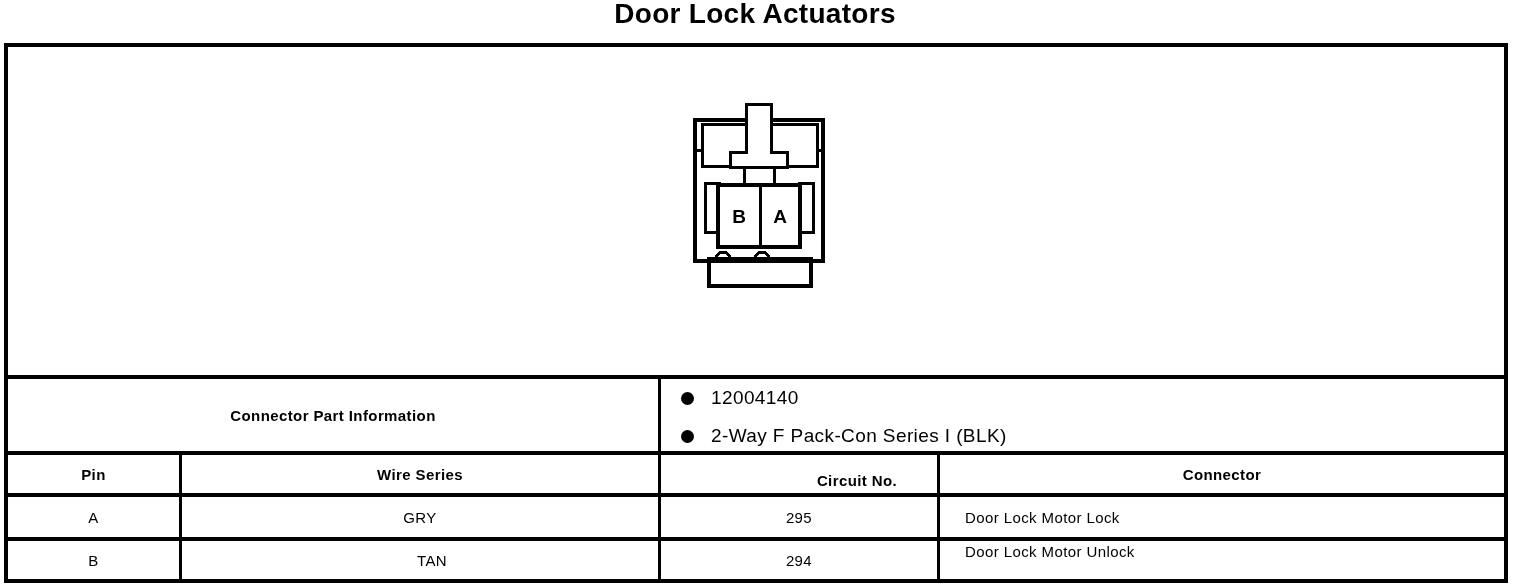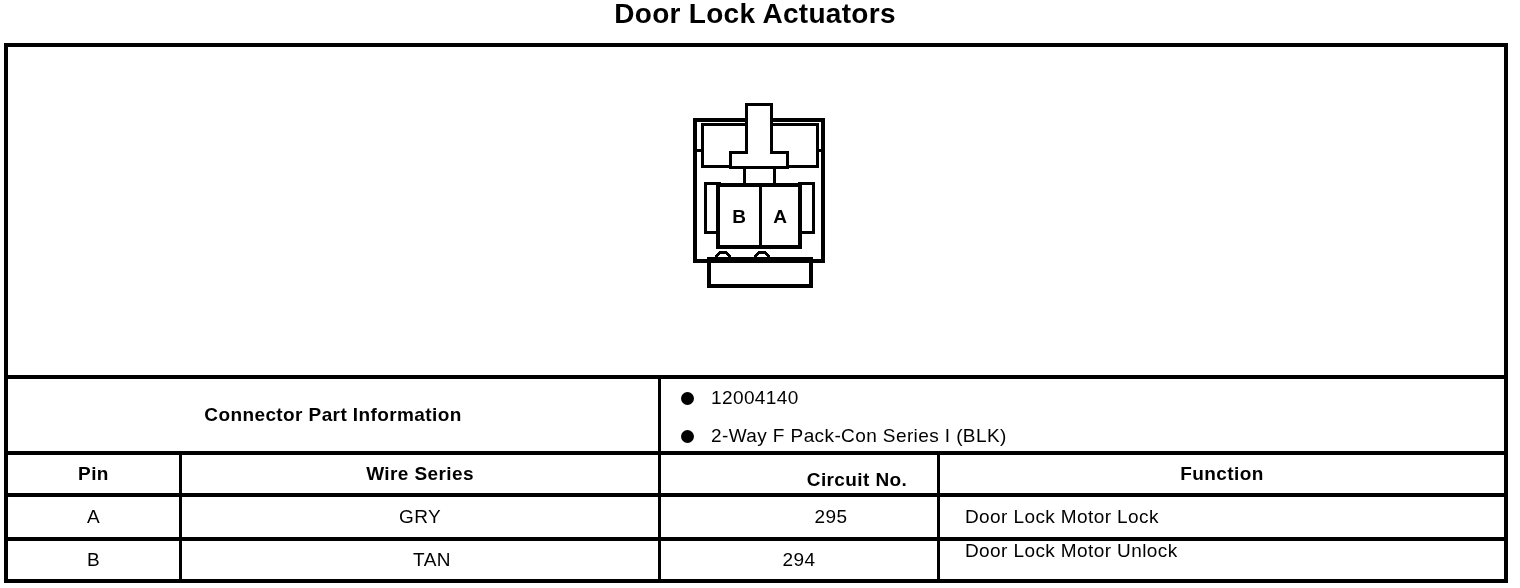--- a/index.html
+++ b/index.html
@@ -36,21 +36,21 @@
   }
   .hline, .vline {
     position: absolute;
     background: #000000;
   }
   .cell {
     position: absolute;
     display: flex;
     align-items: center;
     justify-content: center;
-    font-size: 19px;
+    font-size: 15px;
     letter-spacing: 0.4px;
     white-space: nowrap;
   }
   .cell.bold { font-weight: bold; }
   .cell.left { justify-content: flex-start; padding-left: 25px; }
   .bullets {
     position: absolute;
     left: 681px;
     top: 383px;
     display: flex;
@@ -132,25 +132,25 @@
     </div>
     <div class="bullet-line">
       <span class="dot"></span>
       <span>2-Way F Pack-Con Series I (BLK)</span>
     </div>
   </div>
 
   <div class="cell bold" style="left:8px; top:455px; width:171px; height:38px;">Pin</div>
   <div class="cell bold" style="left:182px; top:455px; width:476px; height:38px;">Wire Series</div>
   <div class="cell bold" style="left:661px; top:461px; width:304px; height:38px;margin-left:44px;">Circuit No.</div>
-  <div class="cell bold" style="left:940px; top:455px; width:564px; height:38px;">Function</div>
+  <div class="cell bold" style="left:940px; top:455px; width:564px; height:38px;">Connector</div>
 
   <div class="cell" style="left:8px; top:497px; width:171px; height:40px;">A</div>
   <div class="cell" style="left:182px; top:497px; width:476px; height:40px;">GRY</div>
-  <div class="cell" style="left:661px; top:497px; width:276px; height:40px;padding-left:32px;">295</div>
+  <div class="cell" style="left:661px; top:497px; width:276px; height:40px;">295</div>
   <div class="cell left" style="left:940px; top:497px; width:564px; height:40px;">Door Lock Motor Lock</div>
 
   <div class="cell" style="left:8px; top:541px; width:171px; height:38px;">B</div>
   <div class="cell" style="left:194px; top:541px; width:476px; height:38px;">TAN</div>
   <div class="cell" style="left:661px; top:541px; width:276px; height:38px;">294</div>
   <div class="cell left" style="left:940px; top:541px; width:564px; height:20px;">Door Lock Motor Unlock</div>
 
 </div>
 
 </body></html>

